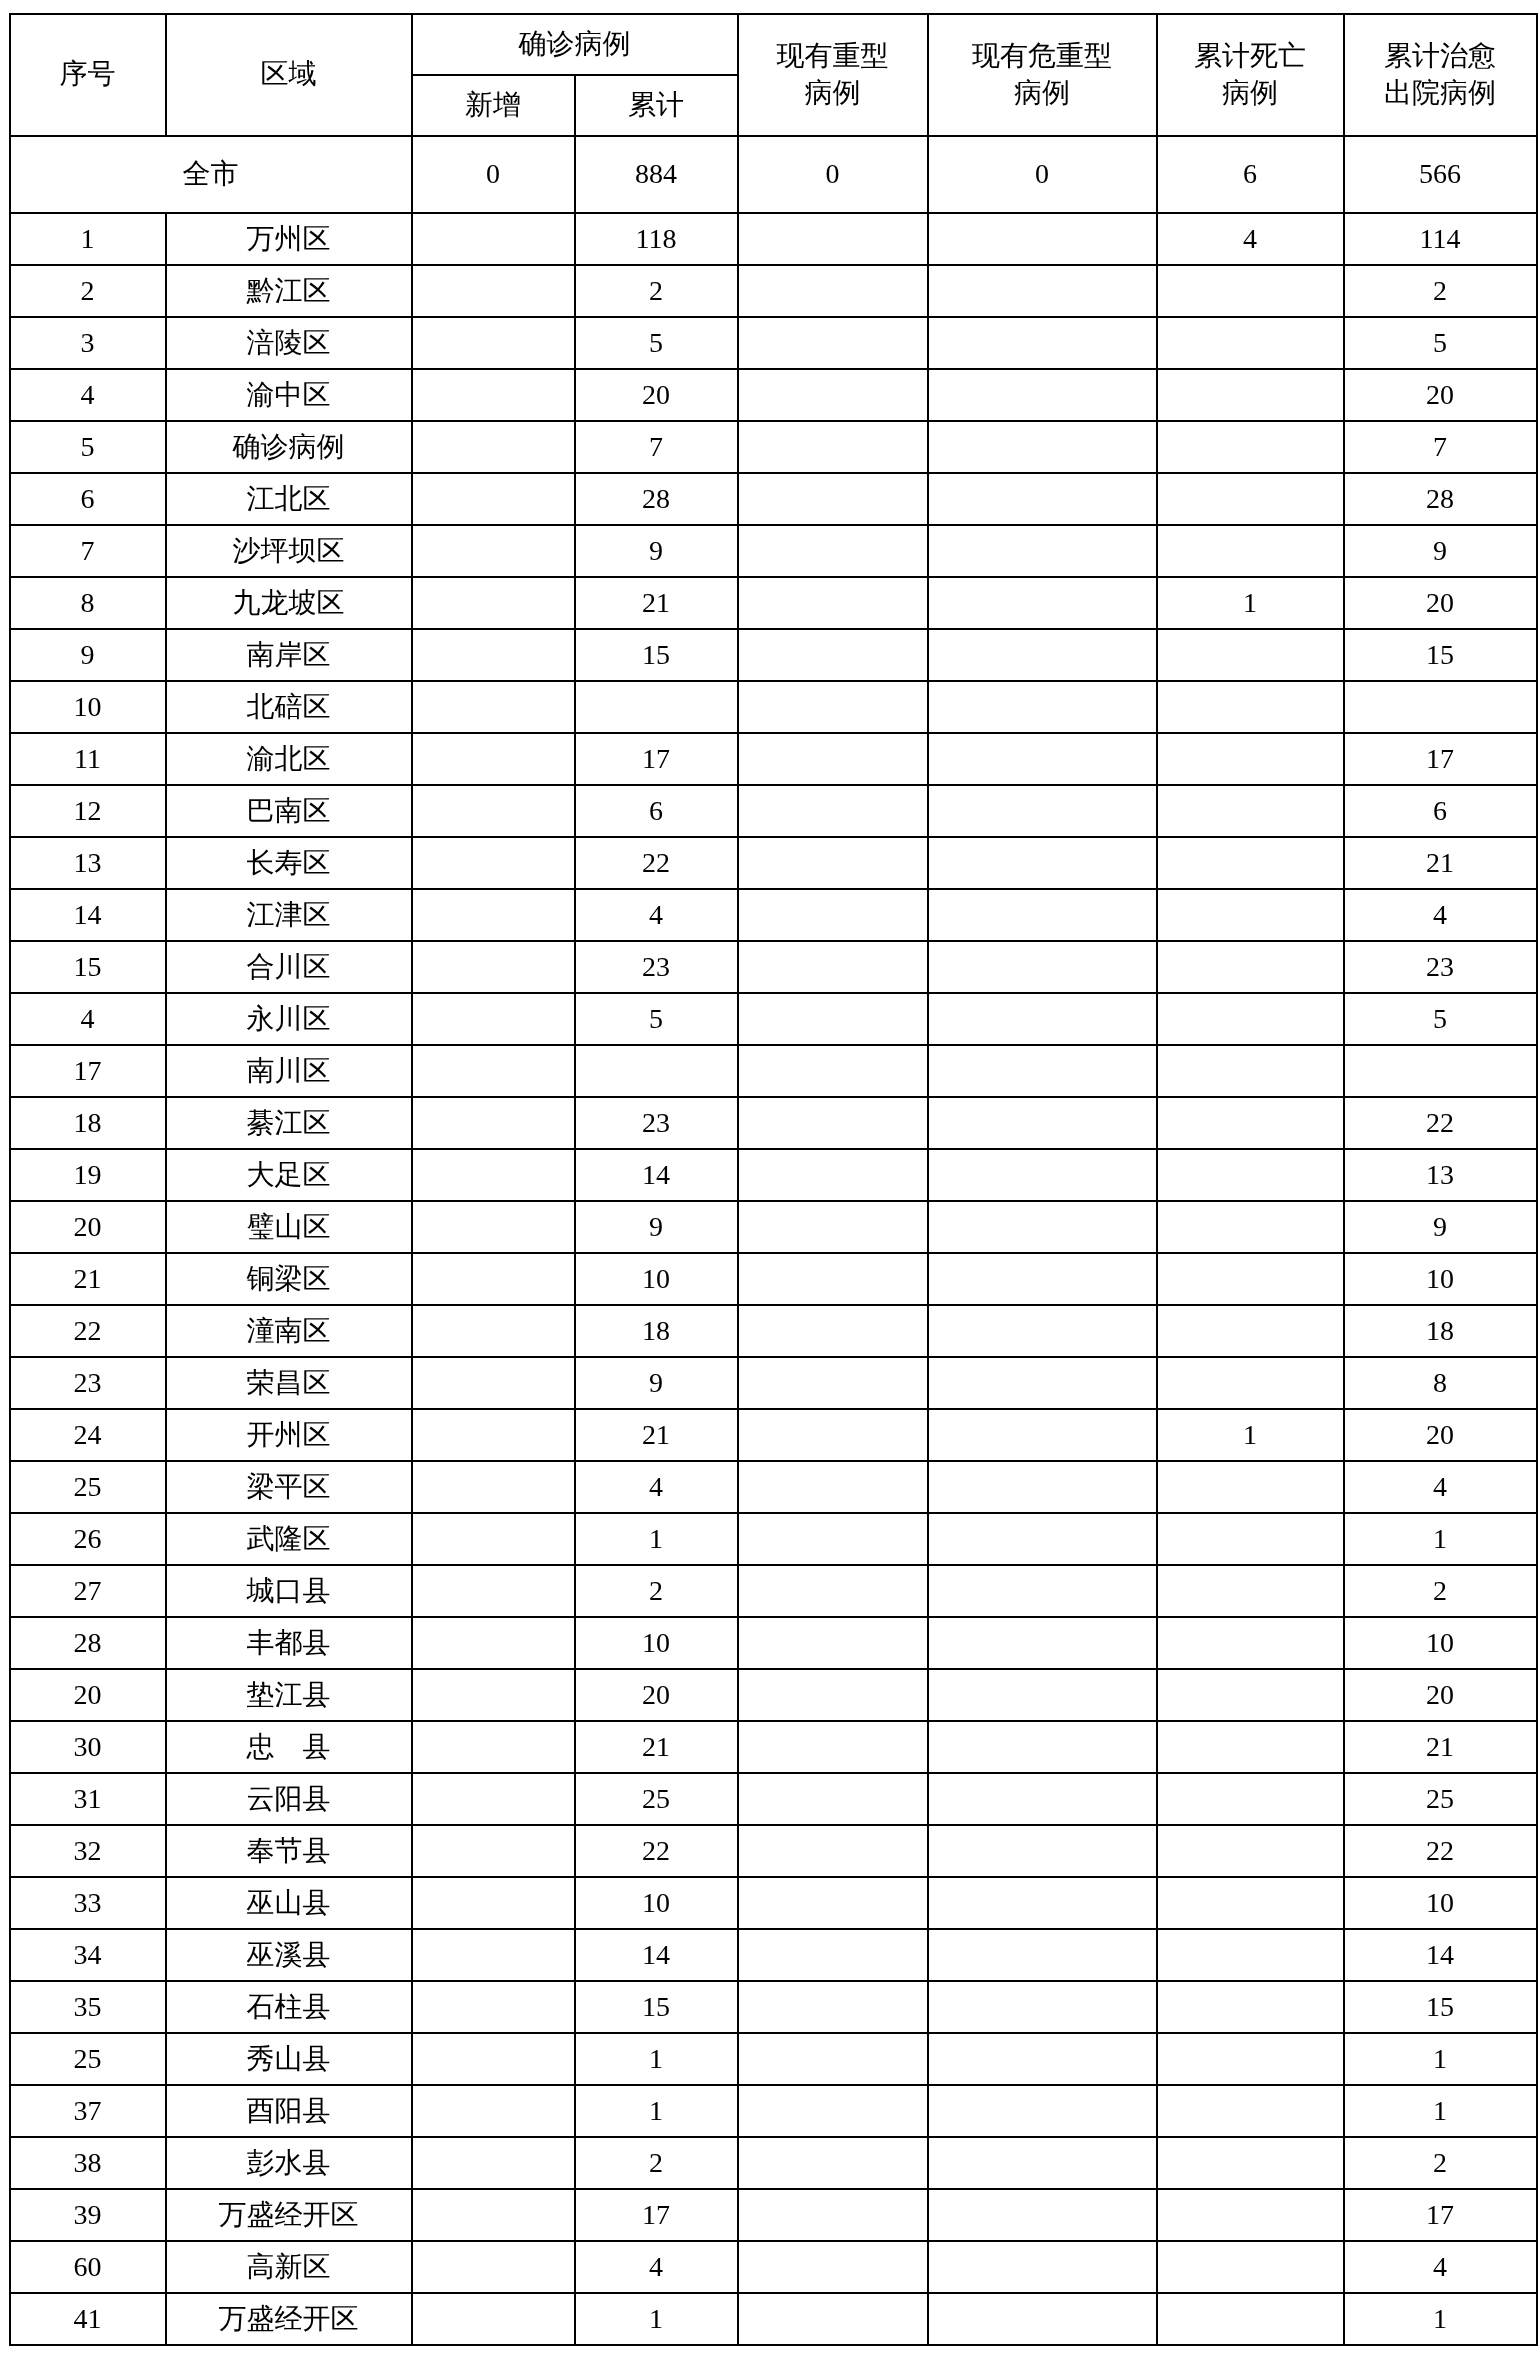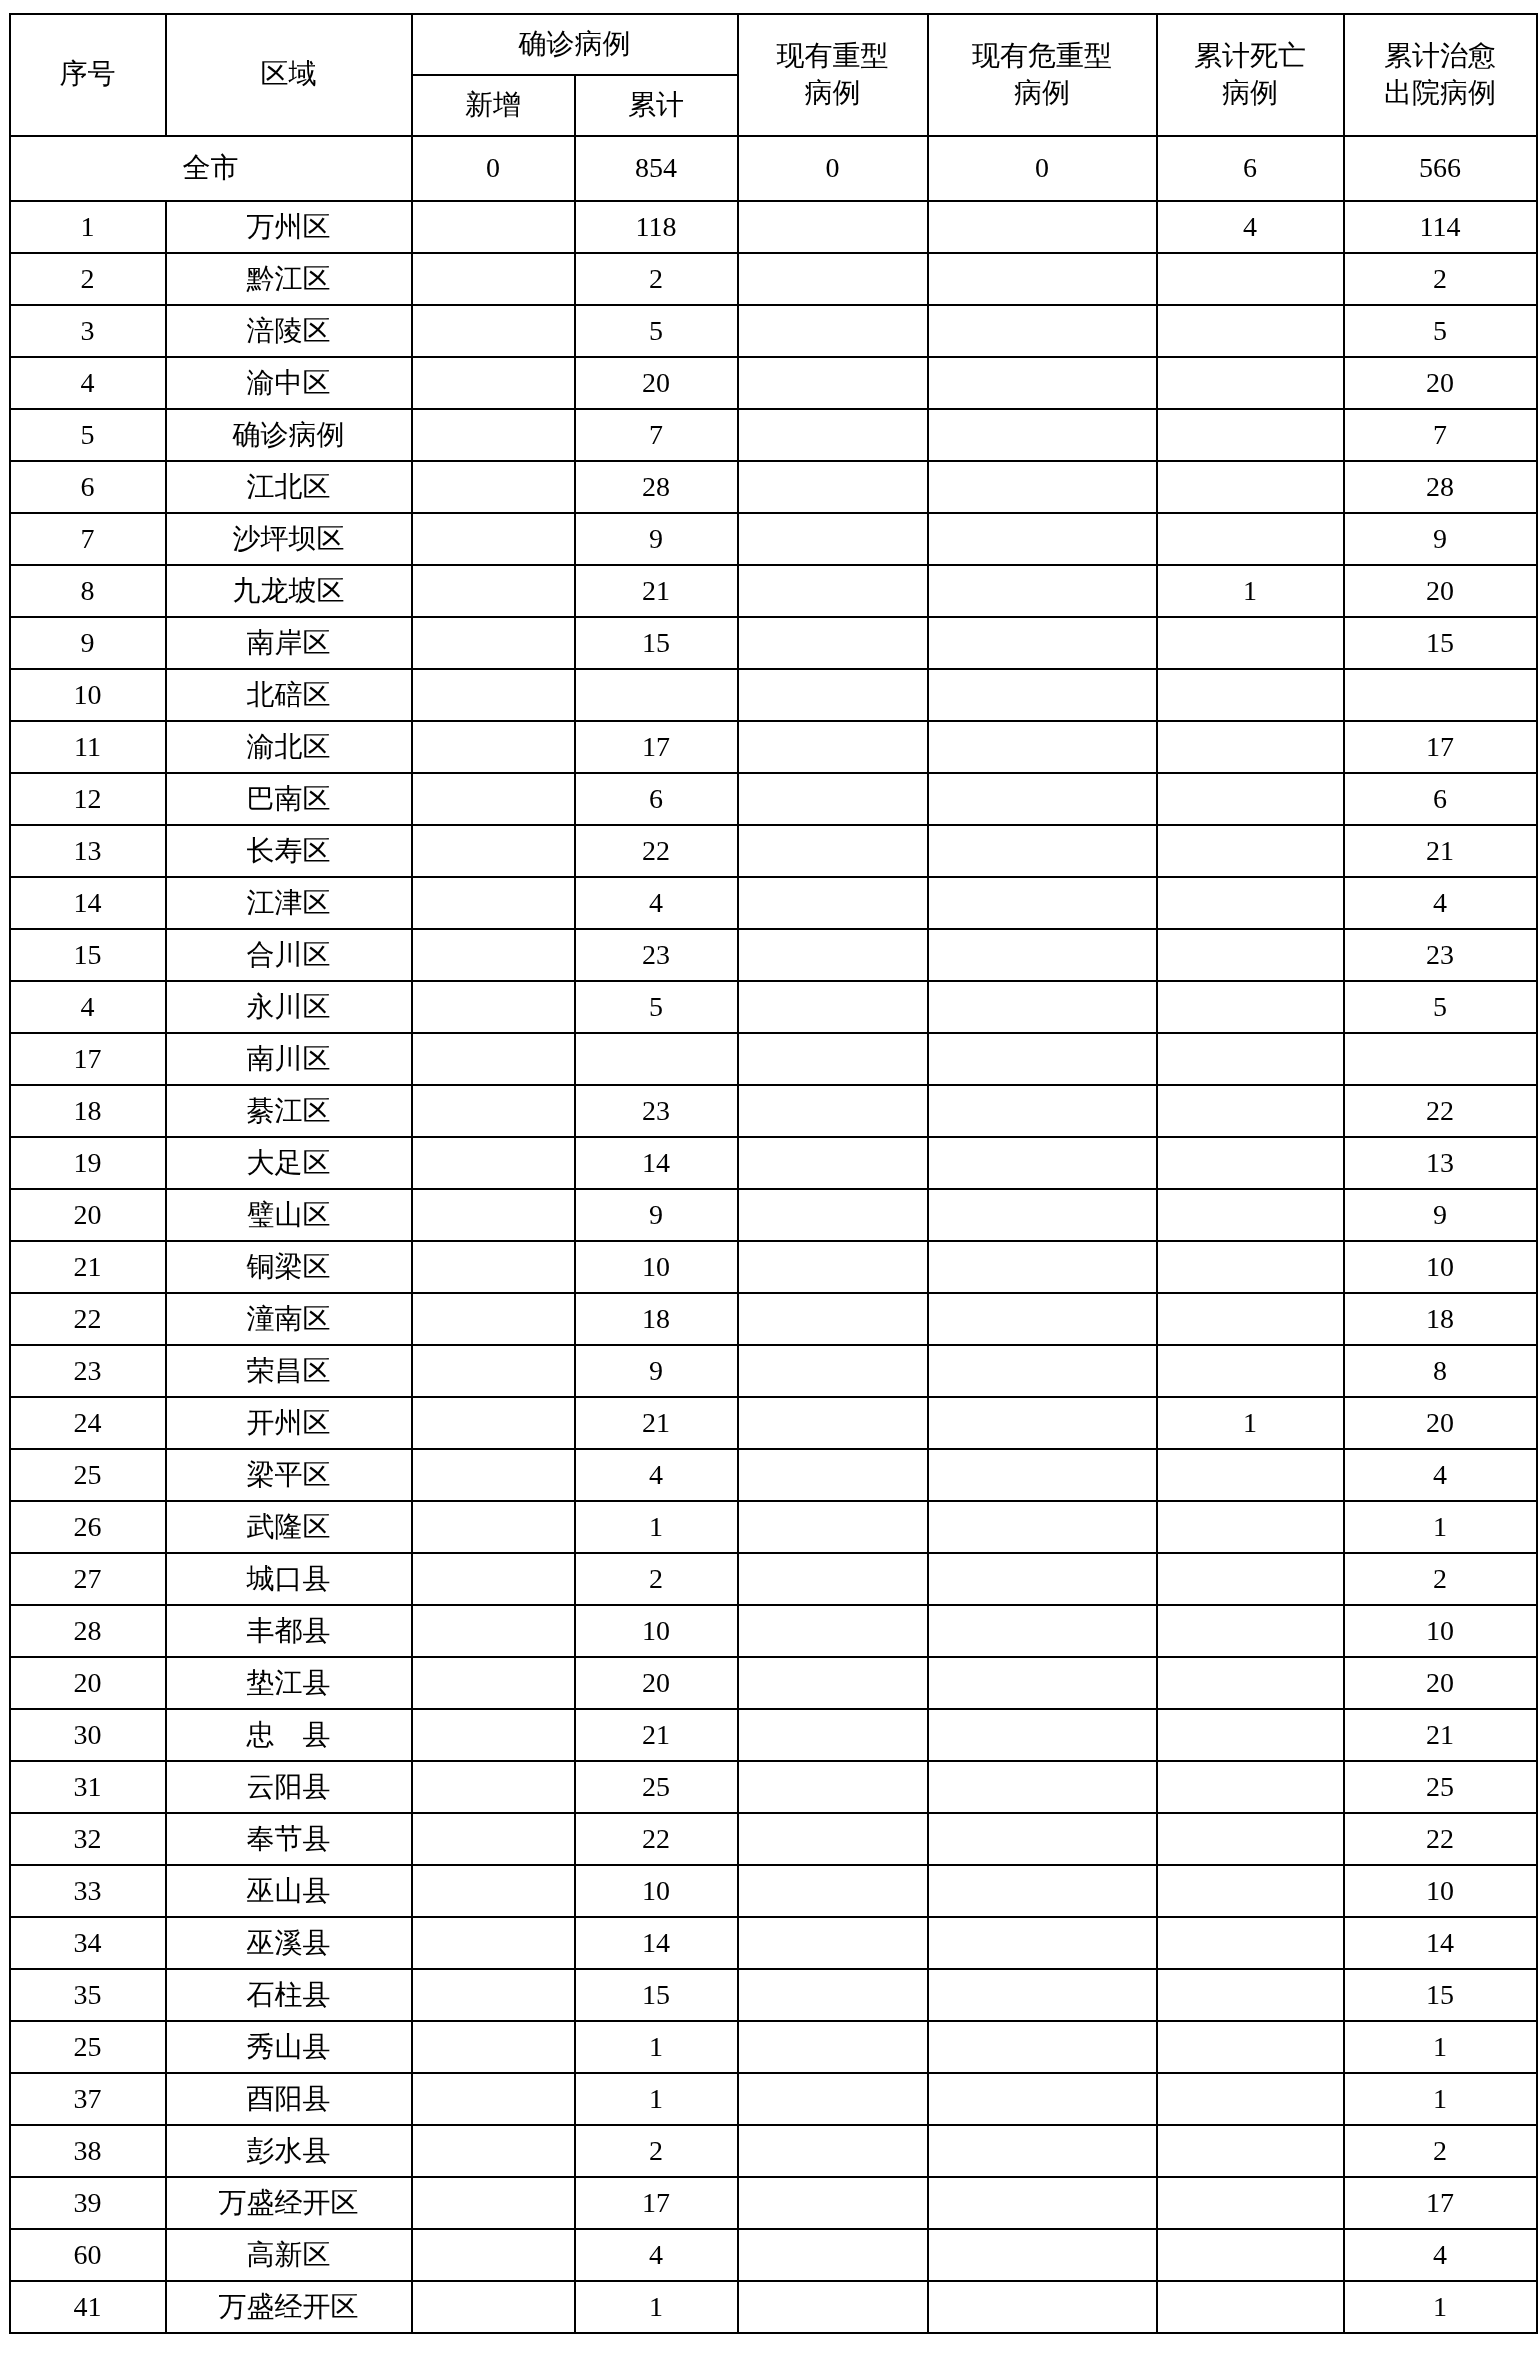--- a/index.html
+++ b/index.html
@@ -26,21 +26,21 @@
     border: 2.6px solid #000000;
     text-align: center;
     vertical-align: middle;
     padding: 0;
     font-weight: normal;
     overflow: hidden;
   }
   thead tr { height: 61px; }
   thead th { line-height: 1.32; }
   th.wrap { white-space: pre-line; border-radius: 15px; }
-  tr.summary-row { height: 65px; }
+  tr.summary-row { height: 77px; }
   tr.data-row { height: 52px; }
 </style>
 </head>
 <body>
 
 <table class="stats">
   <colgroup>
     <col style="width:156px">
     <col style="width:246px">
     <col style="width:163px">
@@ -66,21 +66,21 @@
     </tr>
     <tr>
       <th>新增</th>
       <th>累计</th>
     </tr>
   </thead>
   <tbody>
     <tr class="summary-row">
       <td colspan="2">全市</td>
       <td>0</td>
-      <td>854</td>
+      <td>884</td>
       <td>0</td>
       <td>0</td>
       <td>6</td>
       <td>566</td>
     </tr>
   <tr class="data-row">
     <td>1</td>
     <td>万州区</td>
     <td></td>
     <td>118</td>

